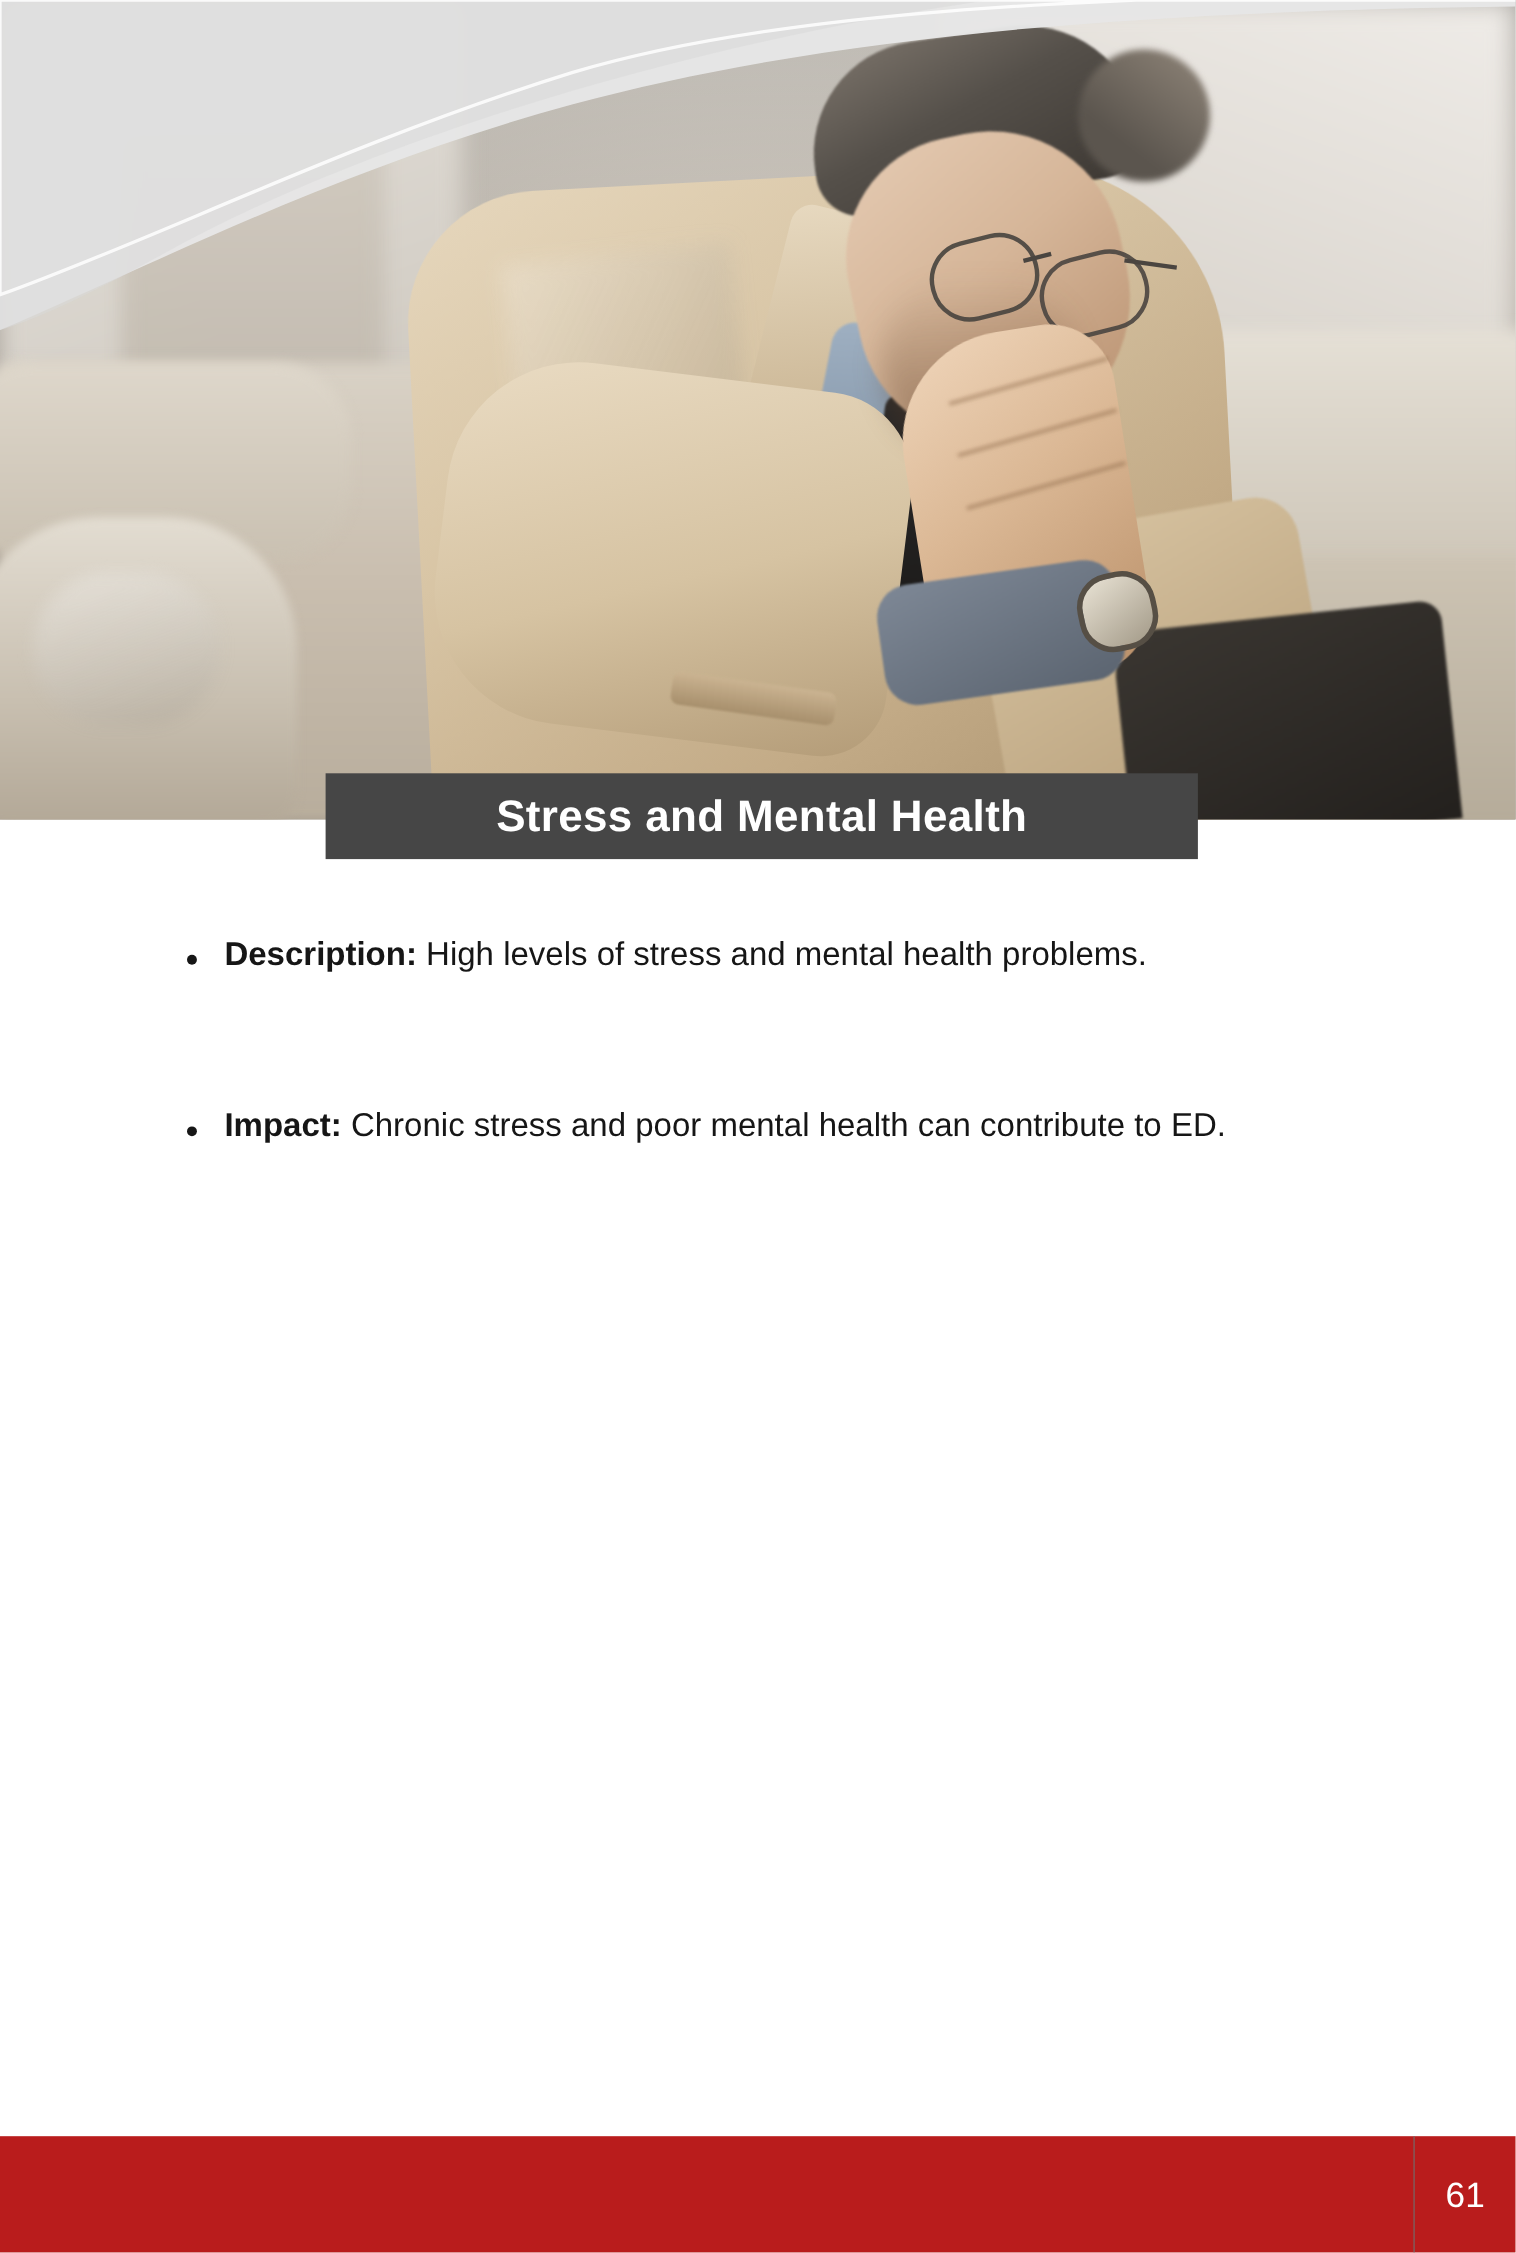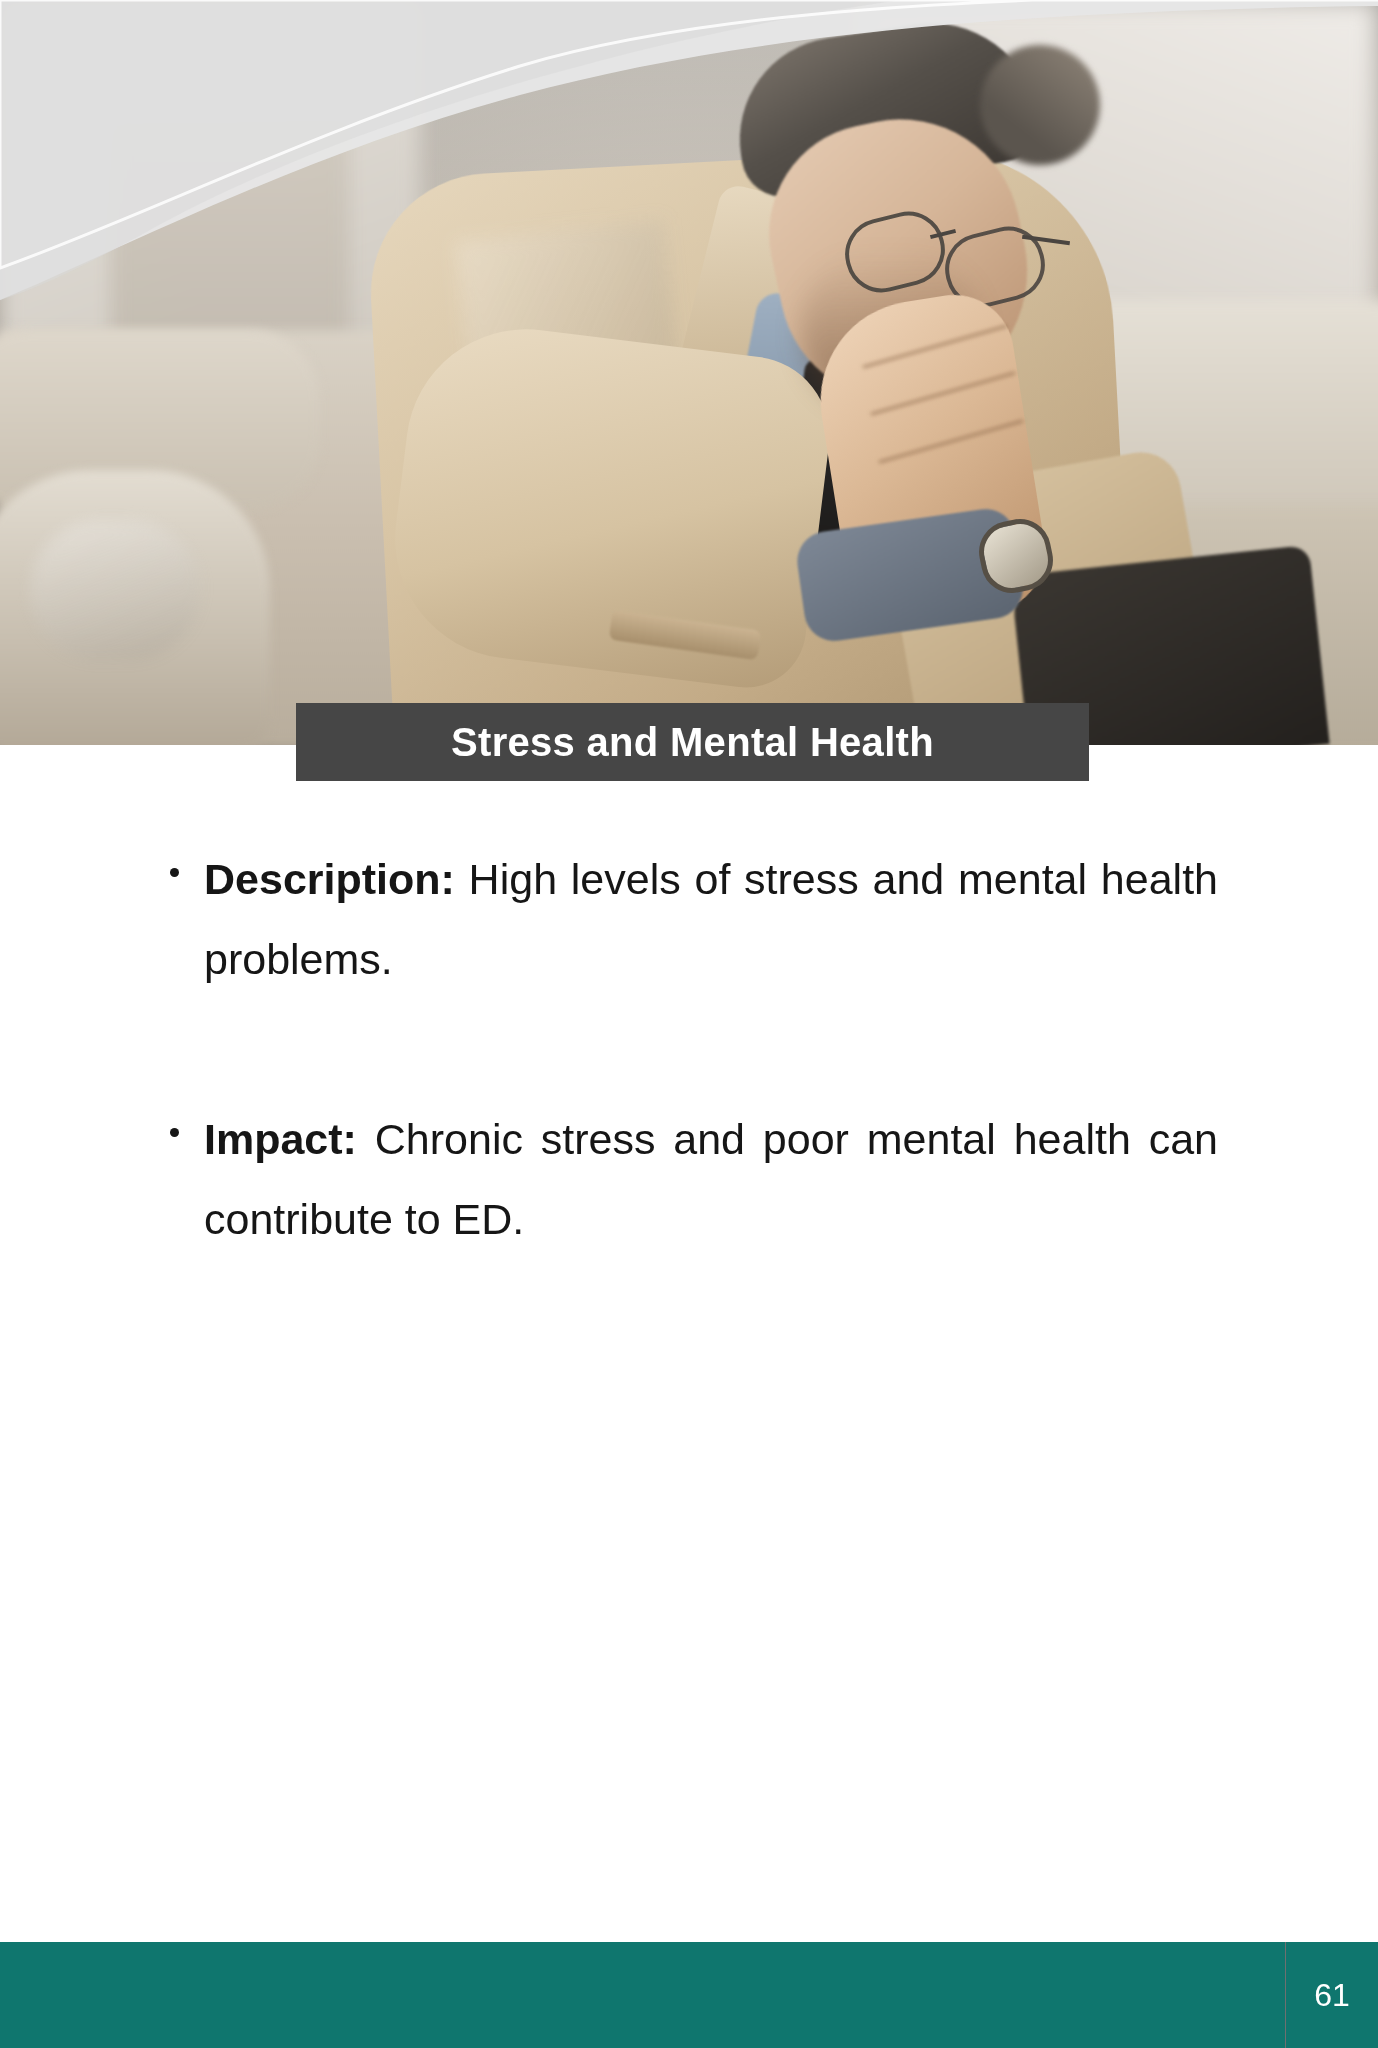--- a/index.html
+++ b/index.html
@@ -344,21 +344,21 @@
 
   ul.bullets {
     list-style: none;
     margin: 0;
     padding: 0;
   }
   ul.bullets > li {
     position: relative;
     padding-left: 44px;
     margin-bottom: 100px;
-    font-size: 43px;
+    font-size: 30px;
     line-height: 1.86;
     color: #161616;
     text-align: justify;
     text-justify: inter-word;
   }
   ul.bullets > li:last-child { margin-bottom: 0; }
   ul.bullets > li::before {
     content: "";
     position: absolute;
     left: 10px;
@@ -372,21 +372,21 @@
     font-weight: bold;
   }
 
   
   .footer {
     position: absolute;
     left: 0;
     bottom: 0;
     width: 1378px;
     height: 106px;
-    background: #0f766e;
+    background: #b91c1c;
     z-index: 6;
   }
   .footer-divider {
     position: absolute;
     right: 92px;
     top: 0;
     width: 1px;
     height: 106px;
     background: #6f6f6f;
   }

